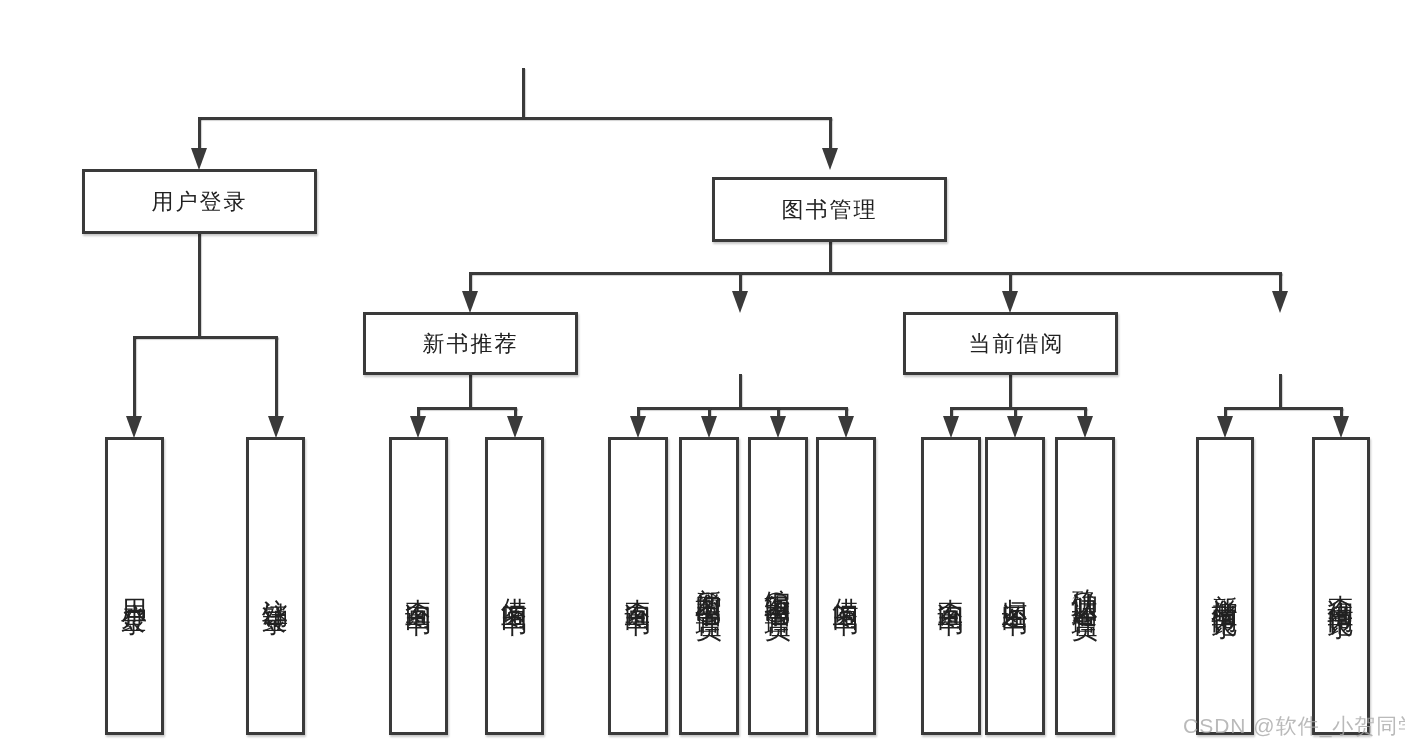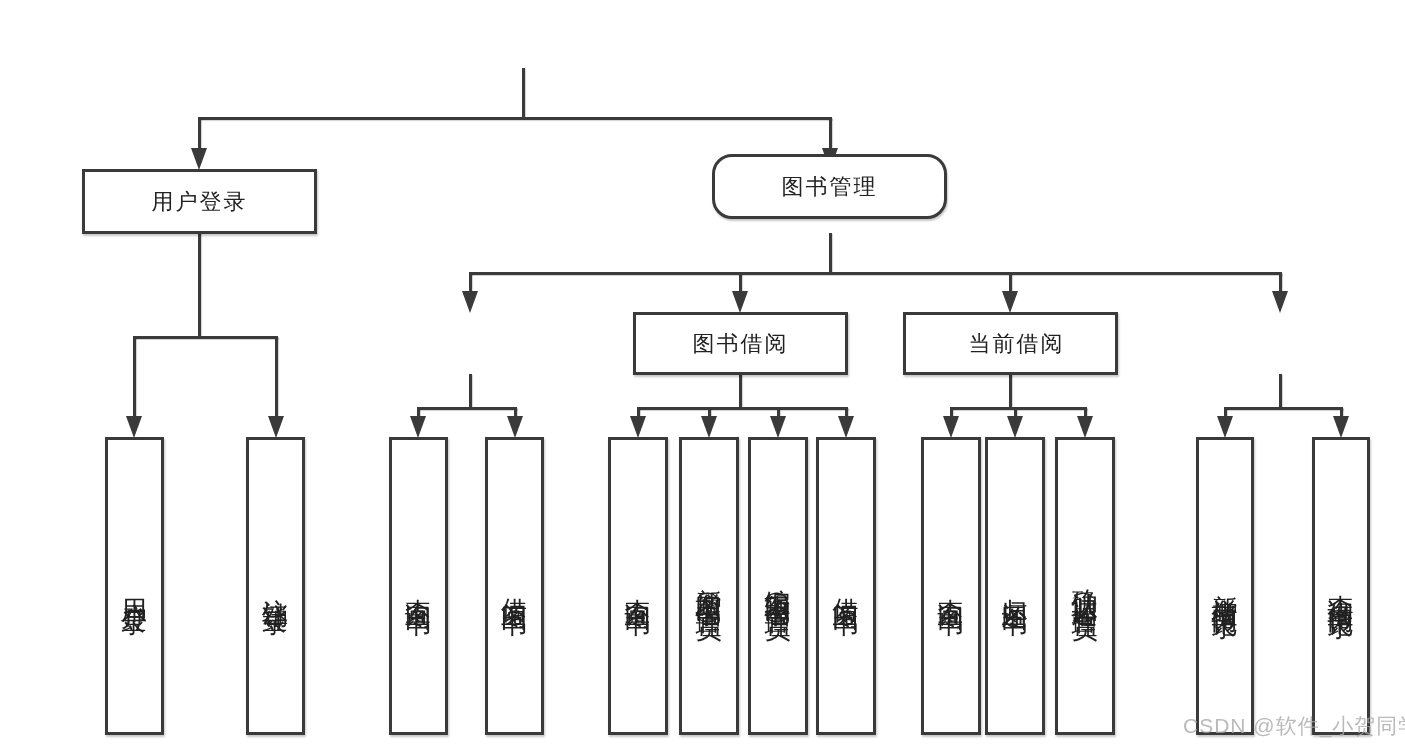--- a/index.html
+++ b/index.html
@@ -121,25 +121,25 @@
     <div class="arrowhead" style="left: 1077px; top: 416px;"></div>
     <div class="line-v" style="left: 1278.5px; top: 374px; height: 34px;"></div>
     <div class="line-h" style="left: 1223.5px; top: 406.5px; width: 119px;"></div>
     <div class="line-v" style="left: 1223.5px; top: 408px; height: 12px;"></div>
     <div class="arrowhead" style="left: 1217px; top: 416px;"></div>
     <div class="line-v" style="left: 1339.5px; top: 408px; height: 12px;"></div>
     <div class="arrowhead" style="left: 1333px; top: 416px;"></div>
     <div class="node h" style="left: 82px; top: 169px; width: 235px; height: 65px;">
       <span class="node-label">用户登录</span>
     </div>
-    <div class="node h" style="left: 712px; top: 154px; width: 235px; height: 65px; border-radius: 20px;">
+    <div class="node h" style="left: 712px; top: 177px; width: 235px; height: 65px;">
       <span class="node-label">图书管理</span>
     </div>
-    <div class="node h" style="left: 633px; top: 312px; width: 215px; height: 63px;">
-      <span class="node-label">图书借阅</span>
+    <div class="node h" style="left: 363px; top: 312px; width: 215px; height: 63px;">
+      <span class="node-label">新书推荐</span>
     </div>
     <div class="node h" style="left: 903px; top: 312px; width: 215px; height: 63px; padding-left: 12px;">
       <span class="node-label">当前借阅</span>
     </div>
     <div class="node v" style="left: 105px; top: 437px; width: 59px; height: 298px;">
       <span class="node-label">用户登录</span>
     </div>
     <div class="node v" style="left: 246px; top: 437px; width: 59px; height: 298px;">
       <span class="node-label">注销登录</span>
     </div>

